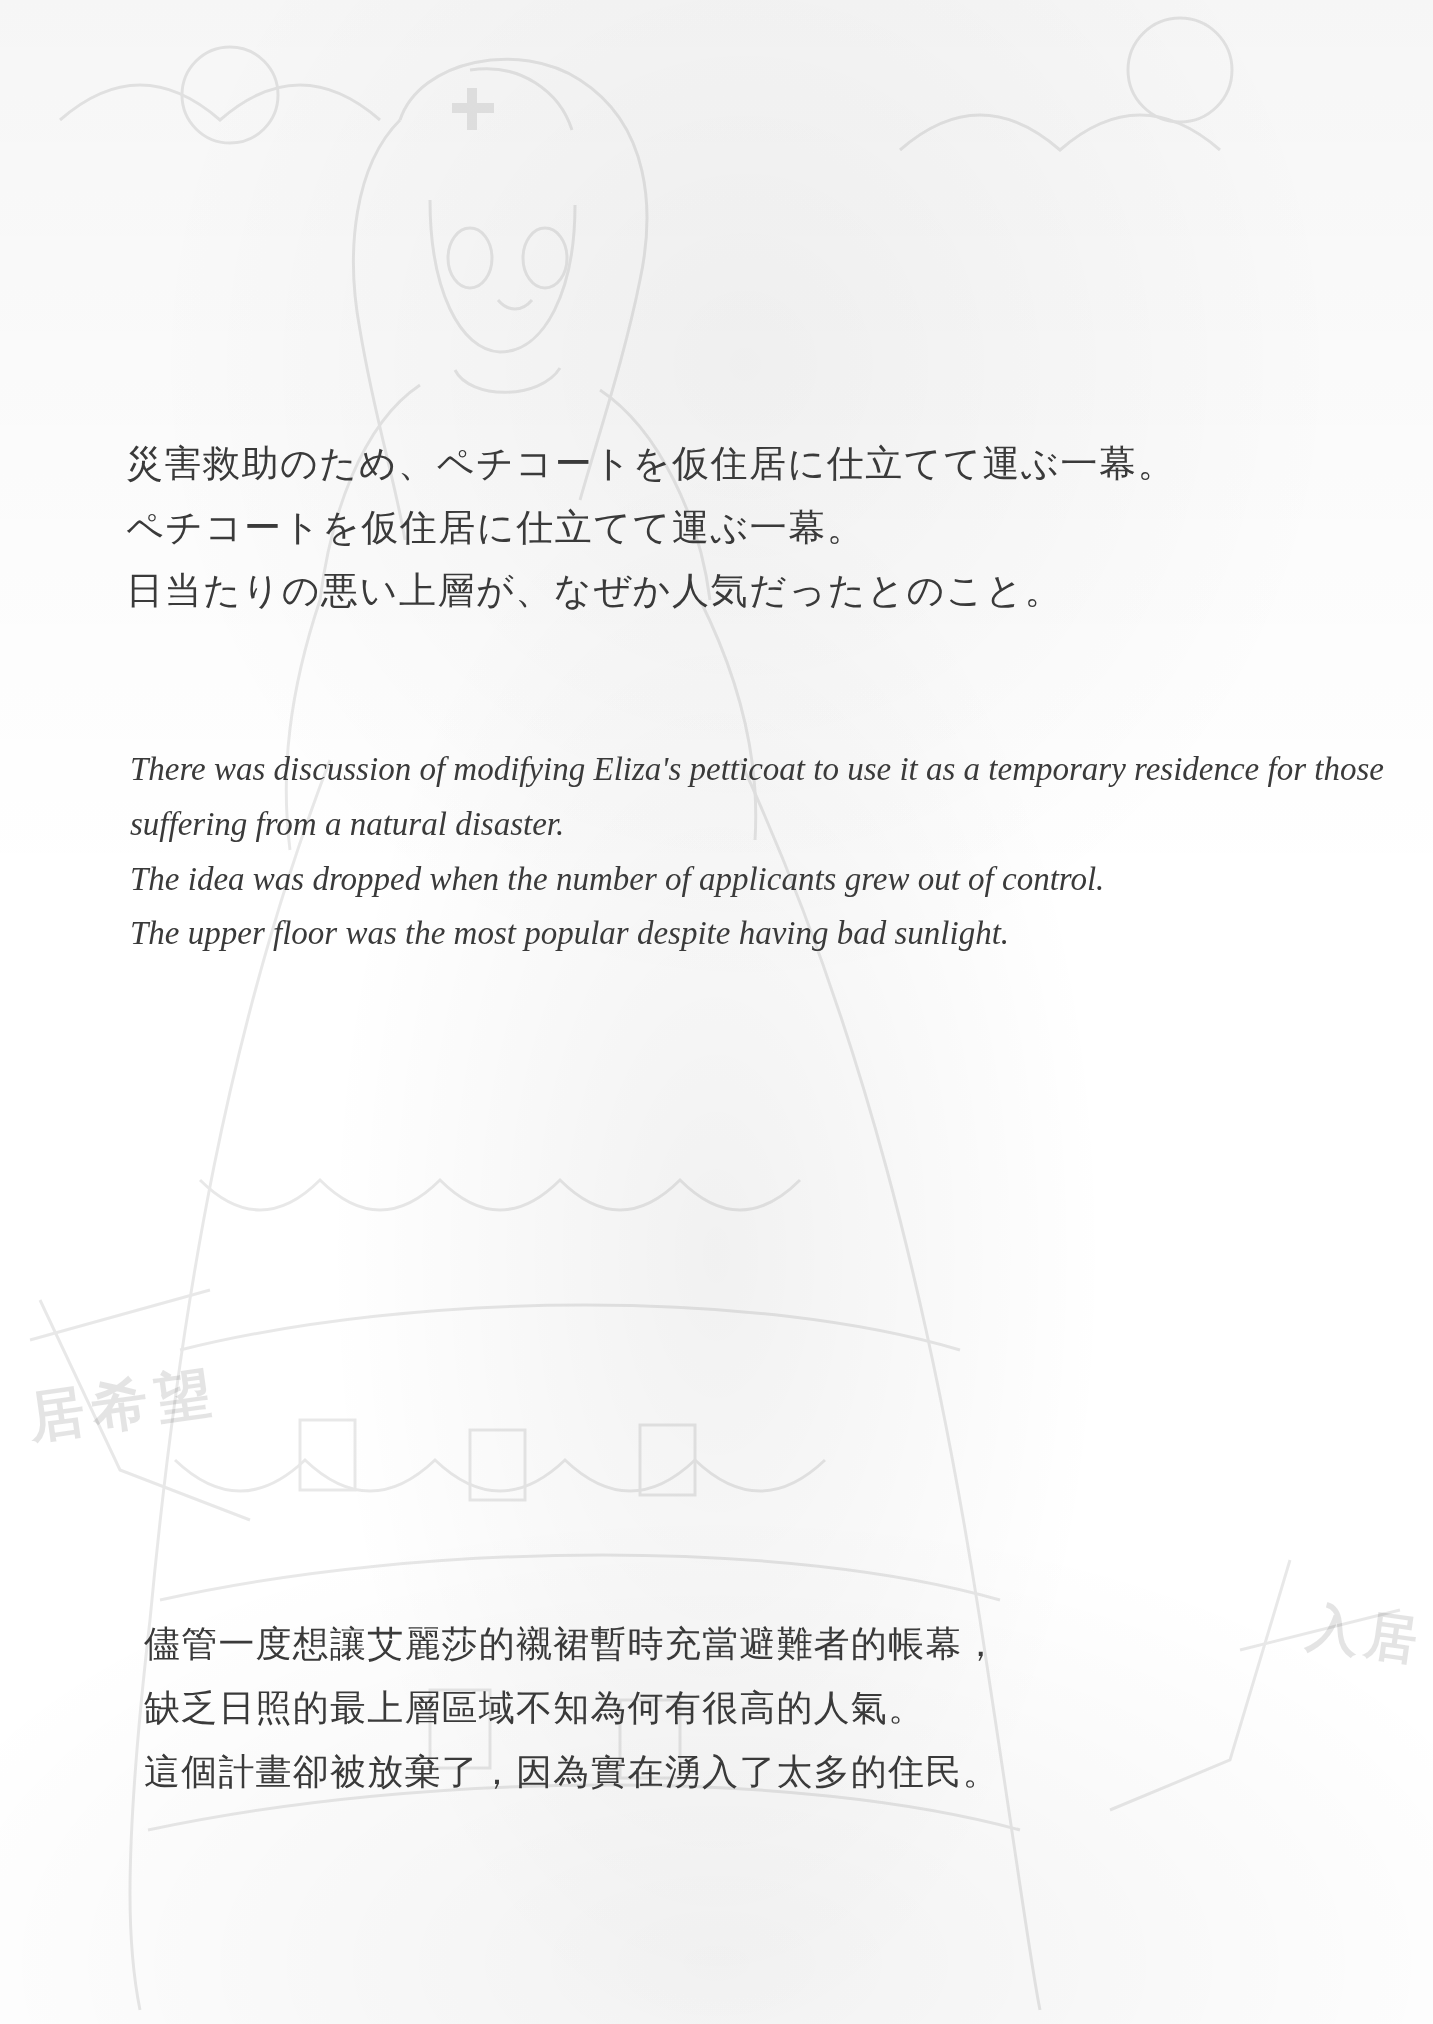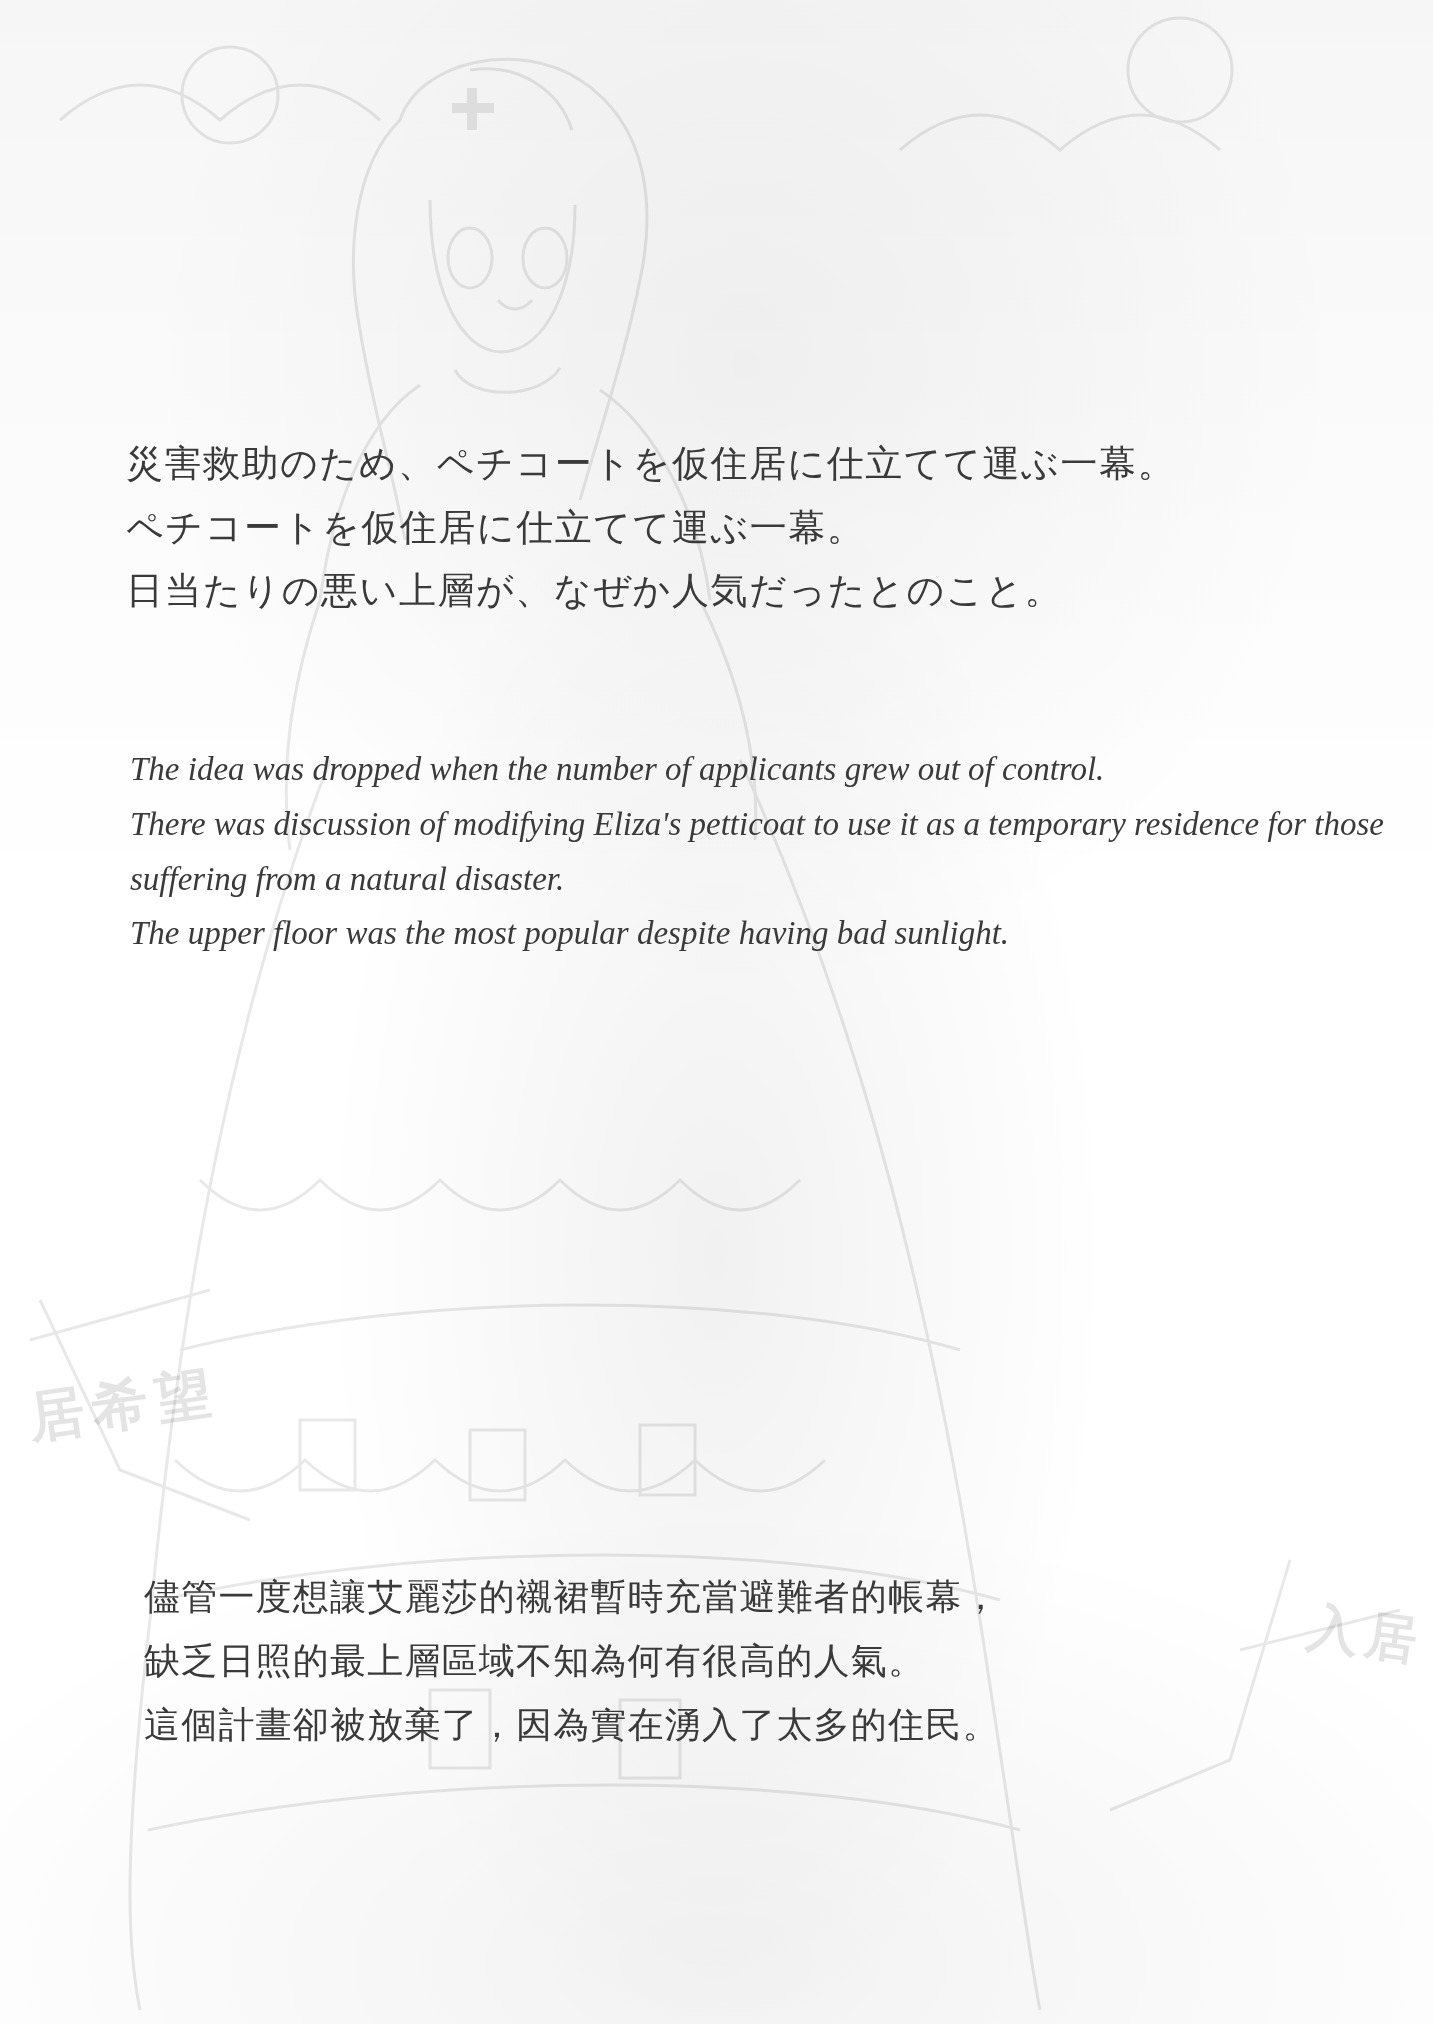--- a/index.html
+++ b/index.html
@@ -97,21 +97,21 @@
     font-size: 33px;
     line-height: 1.66;
     color: #3a3a3a;
   }
   .en-block p {
     margin: 0;
   }
 
   .zh-block {
     left: 144px;
-    top: 1565px;
+    top: 1612px;
     width: 1220px;
     font-family: "DejaVu Serif", "Liberation Serif", serif;
     font-size: 36px;
     line-height: 1.78;
     letter-spacing: 1.2px;
     color: #3a3a3a;
   }
   .zh-block .line { white-space: nowrap; }
 </style>
 </head>
@@ -173,22 +173,22 @@
 
 <div class="page">
 
   <div class="block jp-block">
     <div class="line">災害救助のため、ペチコートを仮住居に仕立てて運ぶ一幕。</div>
     <div class="line">ペチコートを仮住居に仕立てて運ぶ一幕。</div>
     <div class="line">日当たりの悪い上層が、なぜか人気だったとのこと。</div>
   </div>
 
   <div class="block en-block">
+    <p>There was discussion of modifying Eliza's petticoat to use  it as a temporary residence for those suffering from a natural disaster.</p>
     <p>The idea was dropped when the number of applicants grew out of control.</p>
-    <p>There was discussion of modifying Eliza's petticoat to use  it as a temporary residence for those suffering from a natural disaster.</p>
     <p>The upper floor was the most popular despite having bad sunlight.</p>
   </div>
 
   <div class="block zh-block">
     <div class="line">儘管一度想讓艾麗莎的襯裙暫時充當避難者的帳幕，</div>
     <div class="line">缺乏日照的最上層區域不知為何有很高的人氣。</div>
     <div class="line">這個計畫卻被放棄了，因為實在湧入了太多的住民。</div>
   </div>
 
 </div>

